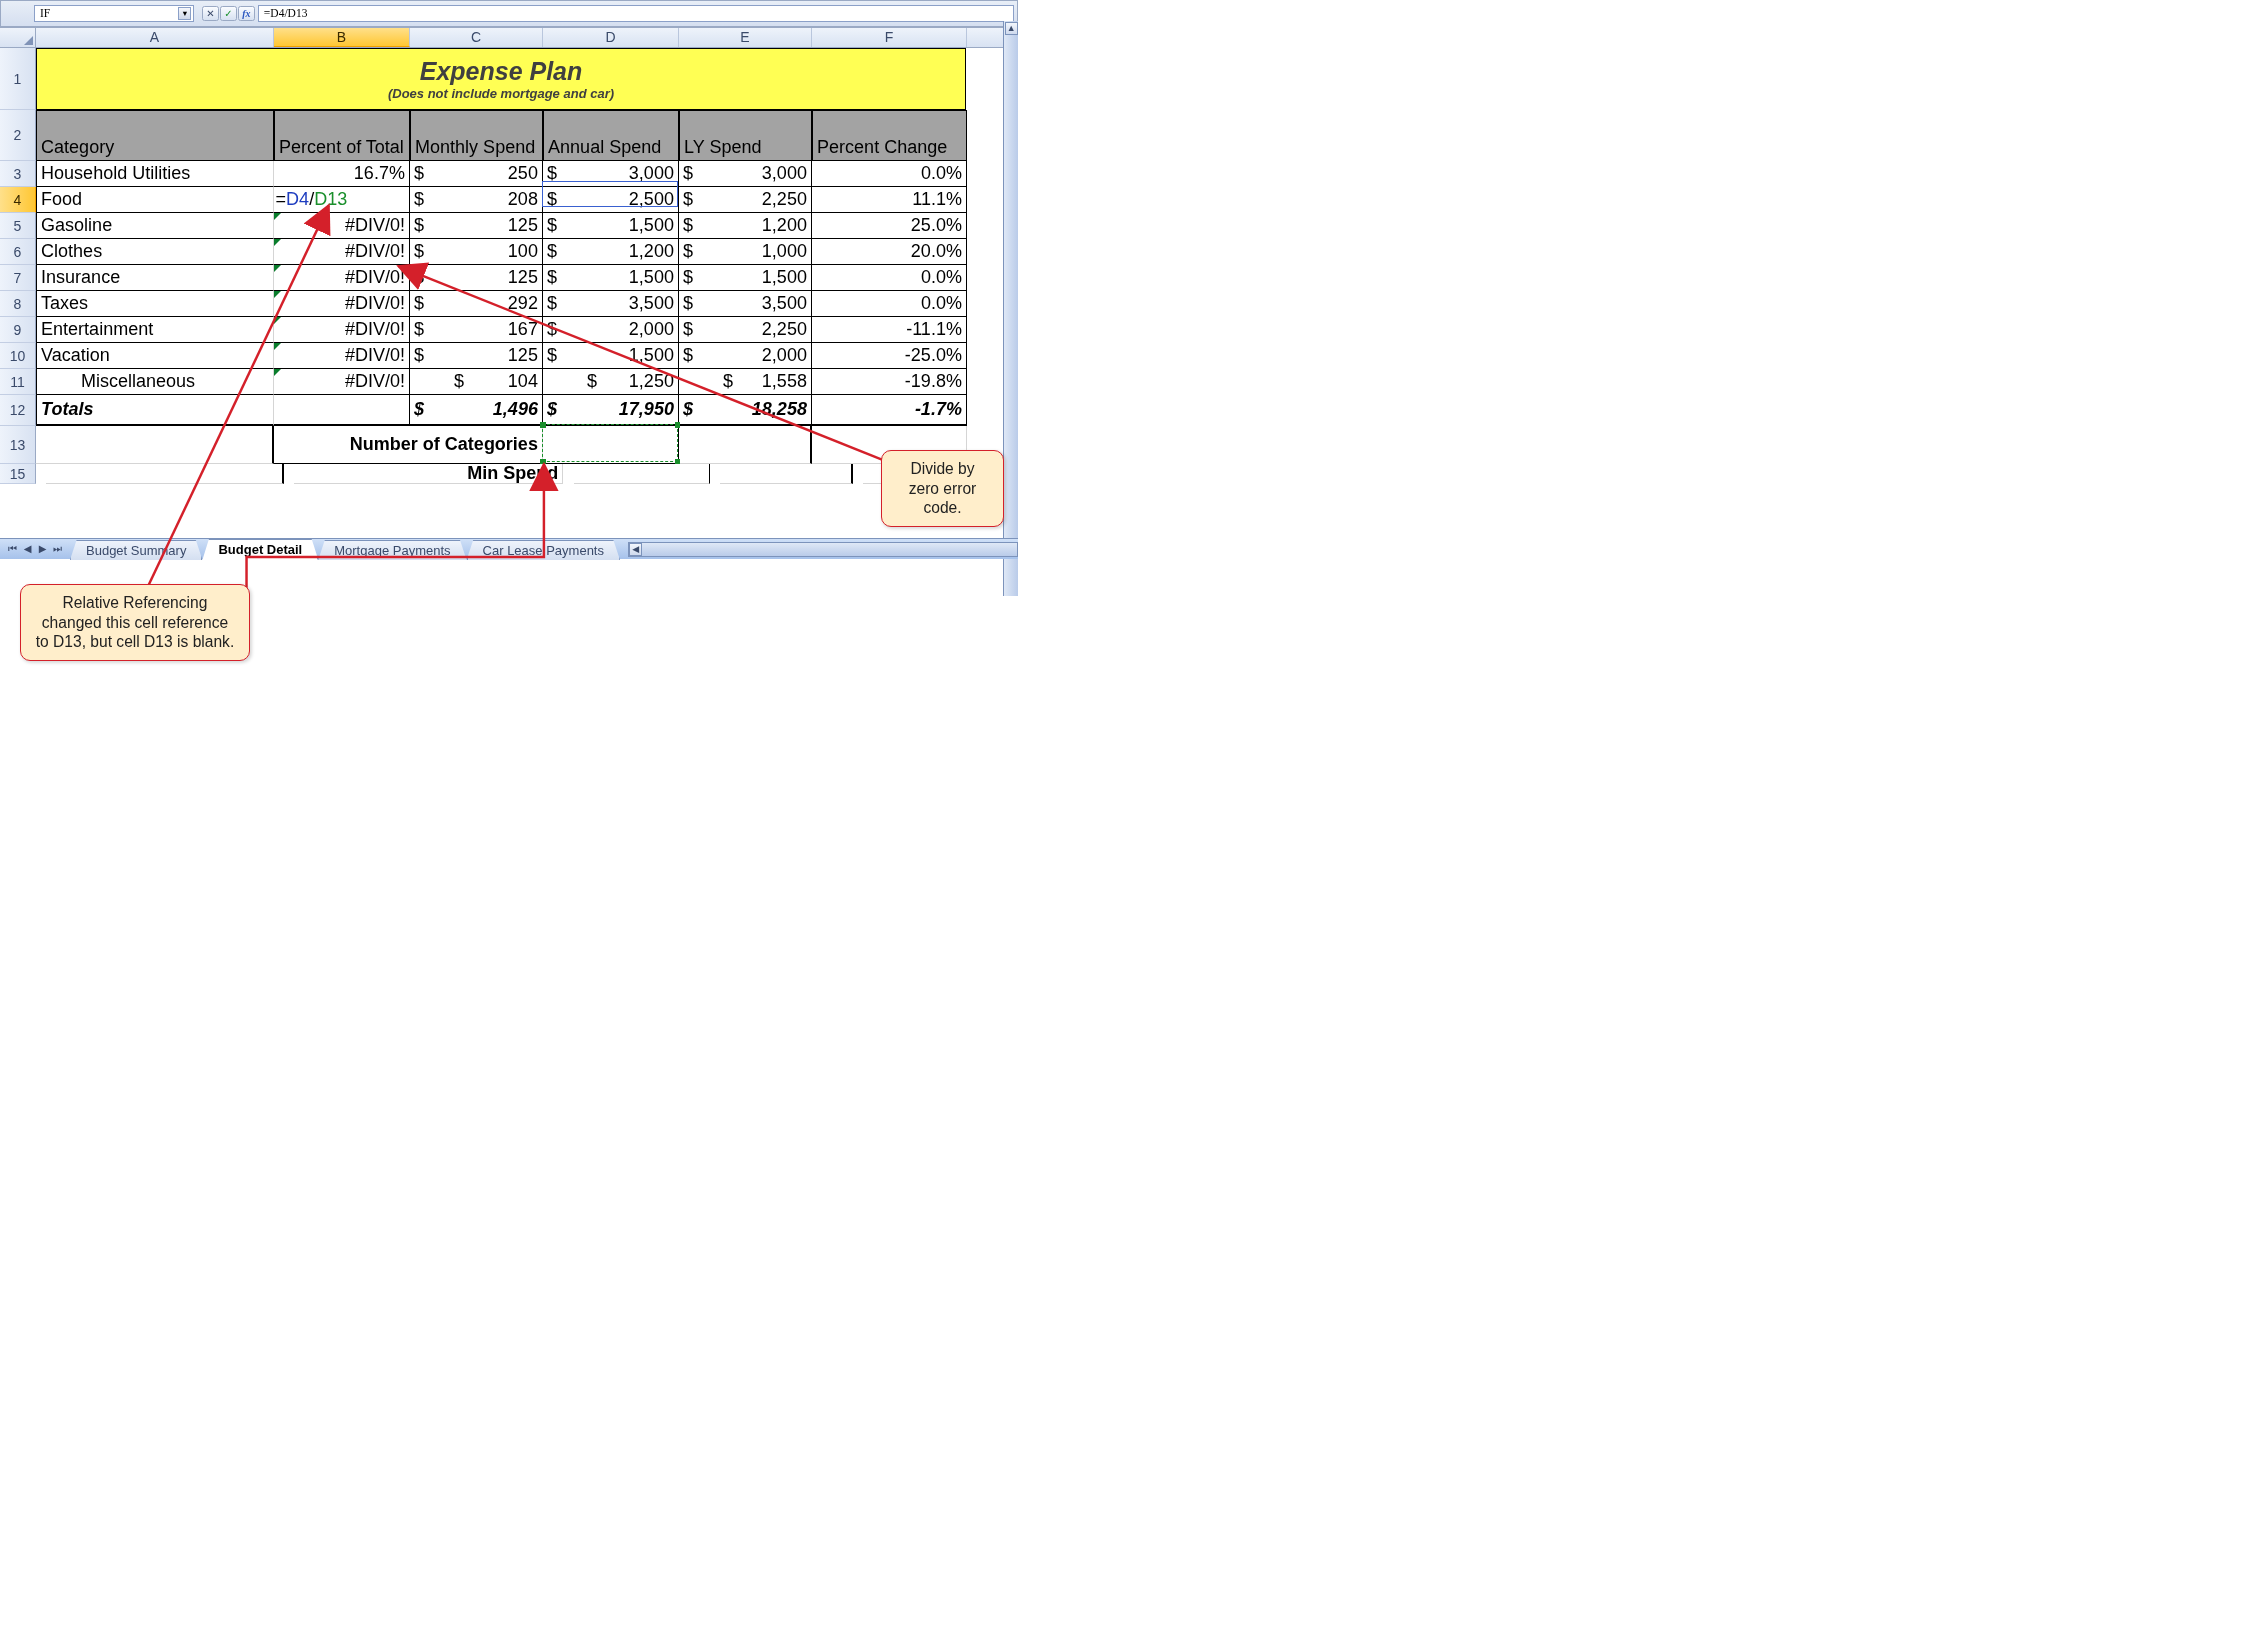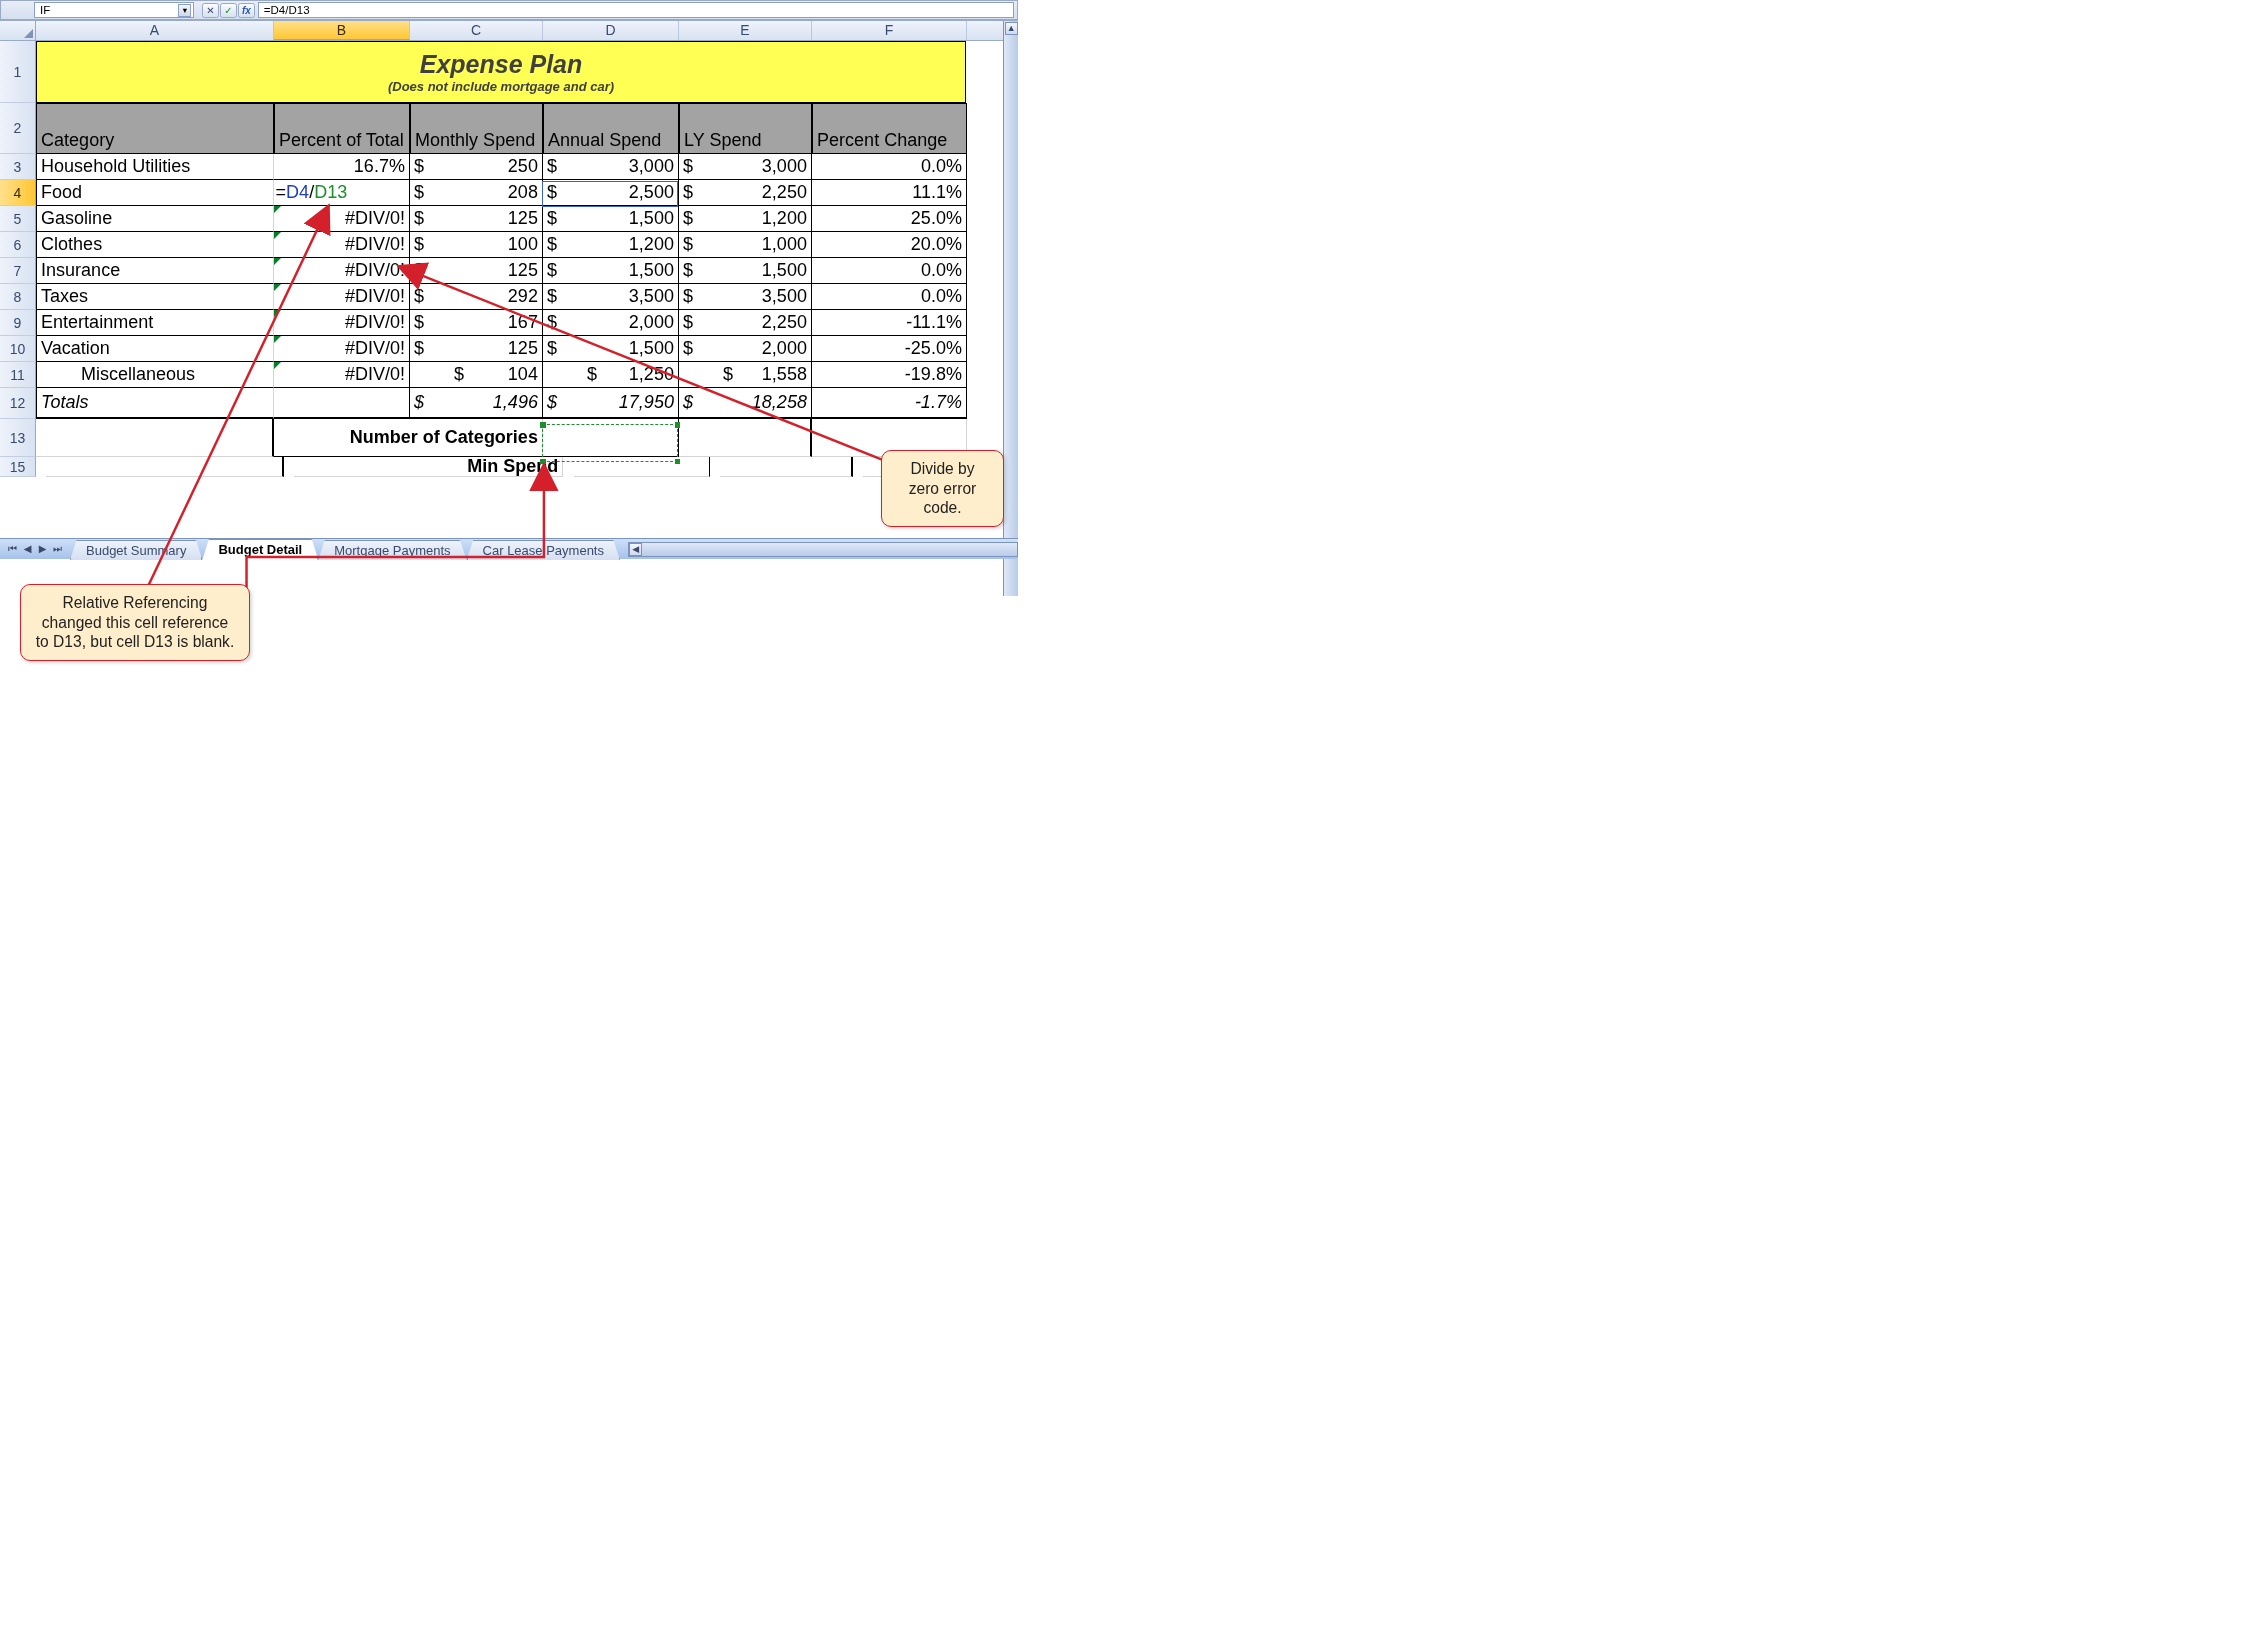--- a/index.html
+++ b/index.html
@@ -10,22 +10,23 @@
     position: relative;
     width: 1018px;
     height: 741px;
     overflow: hidden;
   }
   .formula-bar {
     display: flex;
     align-items: center;
     background: linear-gradient(#e8eef7, #d5dff0);
     border: 0.8px solid #9aa9c4;
-    height: 20px;
+    height: 27px;
     font-size: 11.5px;
+    font-family: Liberation Serif, serif;
   }
   .name-box {
     width: 160px;
     background: #fff;
     border: 0.8px solid #8ba0c8;
     height: 16.4px;
     margin-left: 33px;
     padding: 0.8px 5px;
     display: flex;
     align-items: center;
@@ -165,21 +166,21 @@
   .tbl-border-r { border-right:1.6px solid #000 !important;}
   .tbl-border-b { border-bottom:1.6px solid #000 !important;padding-left:44px;}
   .thin-black-r { border-right:0.8px solid #000 !important;}
   .thin-black-b { border-bottom:0.8px solid #000 !important;}
   .dbl-border-r { border-right:2.5px double #000 !important;}
   .dbl-border-b { border-bottom:2.5px double #000 !important;}
 
   .num-right { justify-content:flex-end; }
   .acct { justify-content:space-between; }
   .acct .sym{ }
-  .totals { font-weight:normal; font-style:italic;}
+  .totals { font-weight:bold; font-style:italic;}
   .lbl-bold { font-weight:bold; }
   .err-tri:before{
     content:'';
     position:absolute;
     left:0; top:0;
     border-style:solid;
     border-width:7.4px 7.4px 0 0;
     border-color:#0a7d2c transparent transparent transparent;
   }
 

